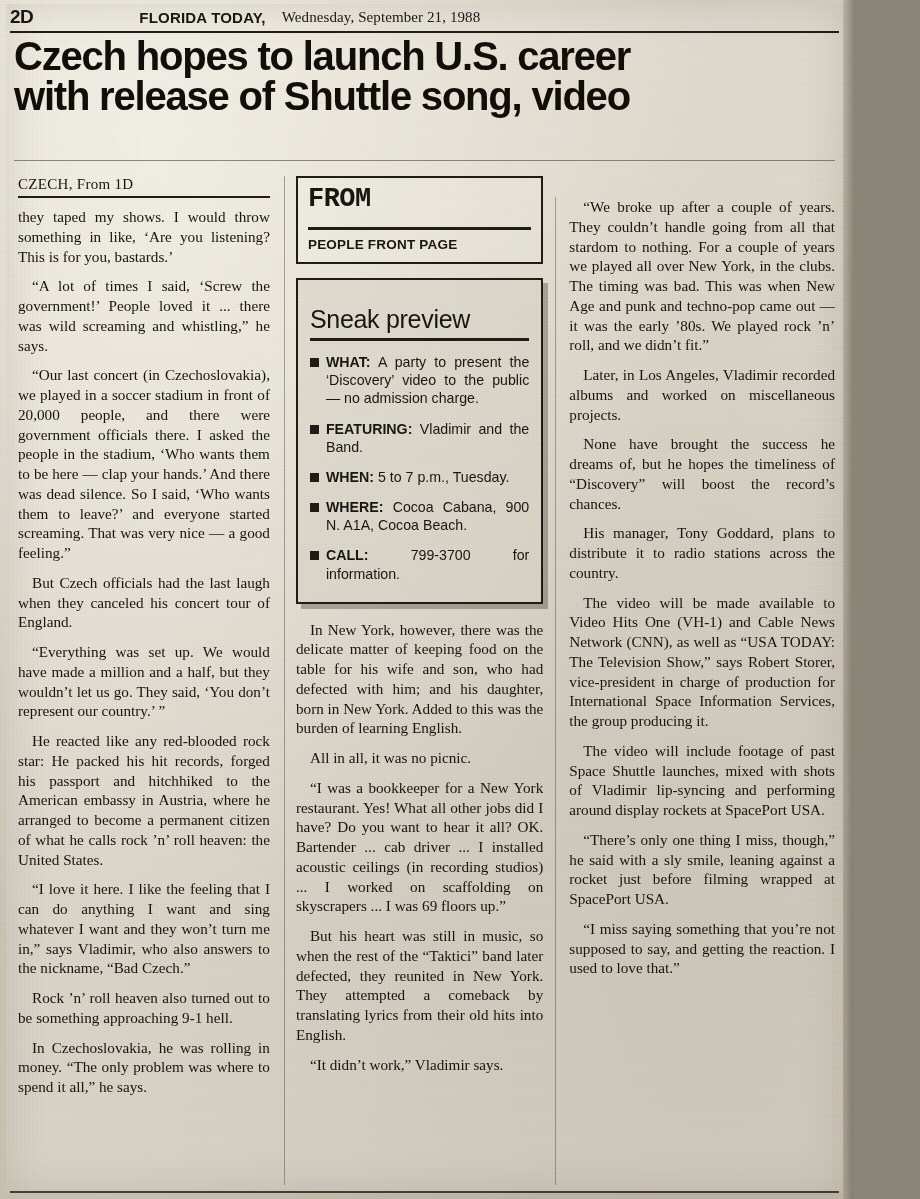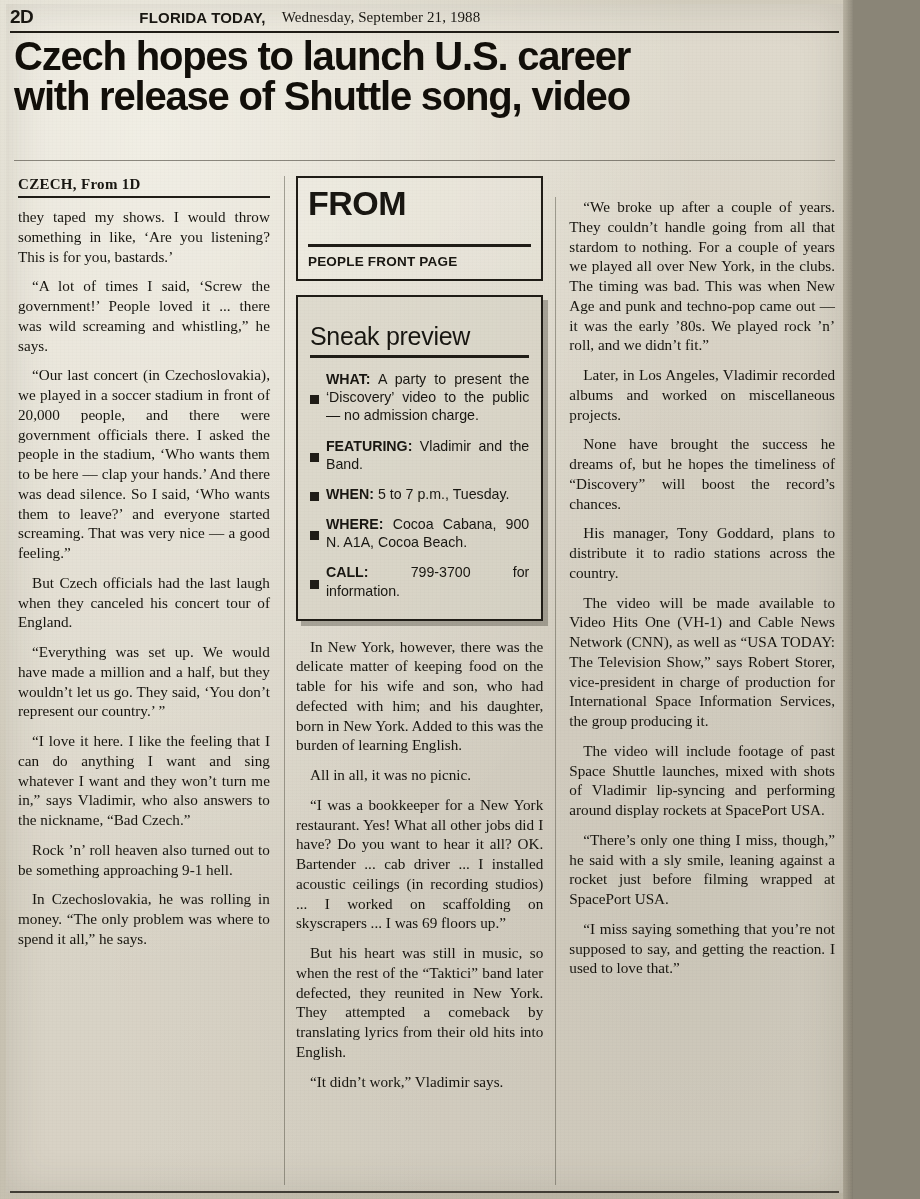--- a/index.html
+++ b/index.html
@@ -107,21 +107,21 @@
   .col3 { width: 303px; padding-left: 14px; margin-top: 21px; }
   .colrule {
     position: absolute;
     top: 0; bottom: 0;
     width: 1px;
     background: #4a463a;
     opacity: 0.45;
   }
   .jump-head {
     font-family: "Liberation Serif", serif;
-    font-weight: bold;
+    font-weight: normal;
     font-size: 15px;
     letter-spacing: 0.3px;
     margin-bottom: 3px;
   }
   .jump-rule {
     height: 2px;
     background: #201d17;
     margin-bottom: 9px;
   }
   p.body {
@@ -137,26 +137,26 @@
   p.body.nofirst { text-indent: 0; }
 
   
   .frombox {
     border: 2px solid #201d17;
     padding: 8px 10px 10px 10px;
     margin-bottom: 14px;
     background: rgba(255,255,250,0.12);
   }
   .frombox .from-title {
-    font-family: Liberation Sans, sans-serif;
-    font-weight: bold;
-    font-size: 34px;
+    font-family: Liberation Mono, monospace;
+    font-weight: bold;
+    font-size: 27px;
     letter-spacing: -0.5px;
     line-height: 1;
-    margin-bottom: 24px;
+    margin-bottom: 14px;
   }
   .frombox .from-rule {
     height: 3px;
     background: #201d17;
     margin-bottom: 7px;
   }
   .frombox .from-sub {
     font-family: Liberation Sans, sans-serif;
     font-weight: bold;
     font-size: 13.5px;
@@ -179,21 +179,21 @@
     margin-bottom: 4px;
     margin-top: 15px;
   }
   .sneak-rule {
     height: 3px;
     background: #201d17;
     margin-bottom: 9px;
   }
   .sneak-item {
     display: flex;
-    align-items: center;
+    align-items: flex-start;
     margin-bottom: 7px;
     margin-top: 12px;
   }
   .bullet {
     width: 9px;
     height: 9px;
     background: #201d17;
     margin: 5px 7px 0 0;
     flex: 0 0 auto;
   }
@@ -251,20 +251,21 @@
   <div class="cols">
 
     <div class="col col1">
       <div class="jump-head">CZECH, From 1D</div>
       <div class="jump-rule"></div>
       <p class="body nofirst">they taped my shows. I would throw something in like, ‘Are you listening? This is for you, bastards.’</p>
       <p class="body">“A lot of times I said, ‘Screw the government!’ People loved it ... there was wild screaming and whistling,” he says.</p>
       <p class="body">“Our last concert (in Czechoslovakia), we played in a soccer stadium in front of 20,000 people, and there were government officials there. I asked the people in the stadium, ‘Who wants them to be here — clap your hands.’ And there was dead silence. So I said, ‘Who wants them to leave?’ and everyone started screaming. That was very nice — a good feeling.”</p>
       <p class="body">But Czech officials had the last laugh when they canceled his concert tour of England.</p>
       <p class="body">“Everything was set up. We would have made a million and a half, but they wouldn’t let us go. They said, ‘You don’t represent our country.’ ”</p>
+      <p class="body">He reacted like any red-blooded rock star: He packed his hit records, forged his passport and hitchhiked to the American embassy in Austria, where he arranged to become a permanent citizen of what he calls rock ’n’ roll heaven: the United States.</p>
       <p class="body">“I love it here. I like the feeling that I can do anything I want and sing whatever I want and they won’t turn me in,” says Vladimir, who also answers to the nickname, “Bad Czech.”</p>
       <p class="body">Rock ’n’ roll heaven also turned out to be something approaching 9-1 hell.</p>
       <p class="body">In Czechoslovakia, he was rolling in money. “The only problem was where to spend it all,” he says.</p>
     </div>
 
     <div class="col col2">
       <div class="colrule" style="left:0"></div>
 
       <div class="frombox">
         <div class="from-title">FROM</div>

